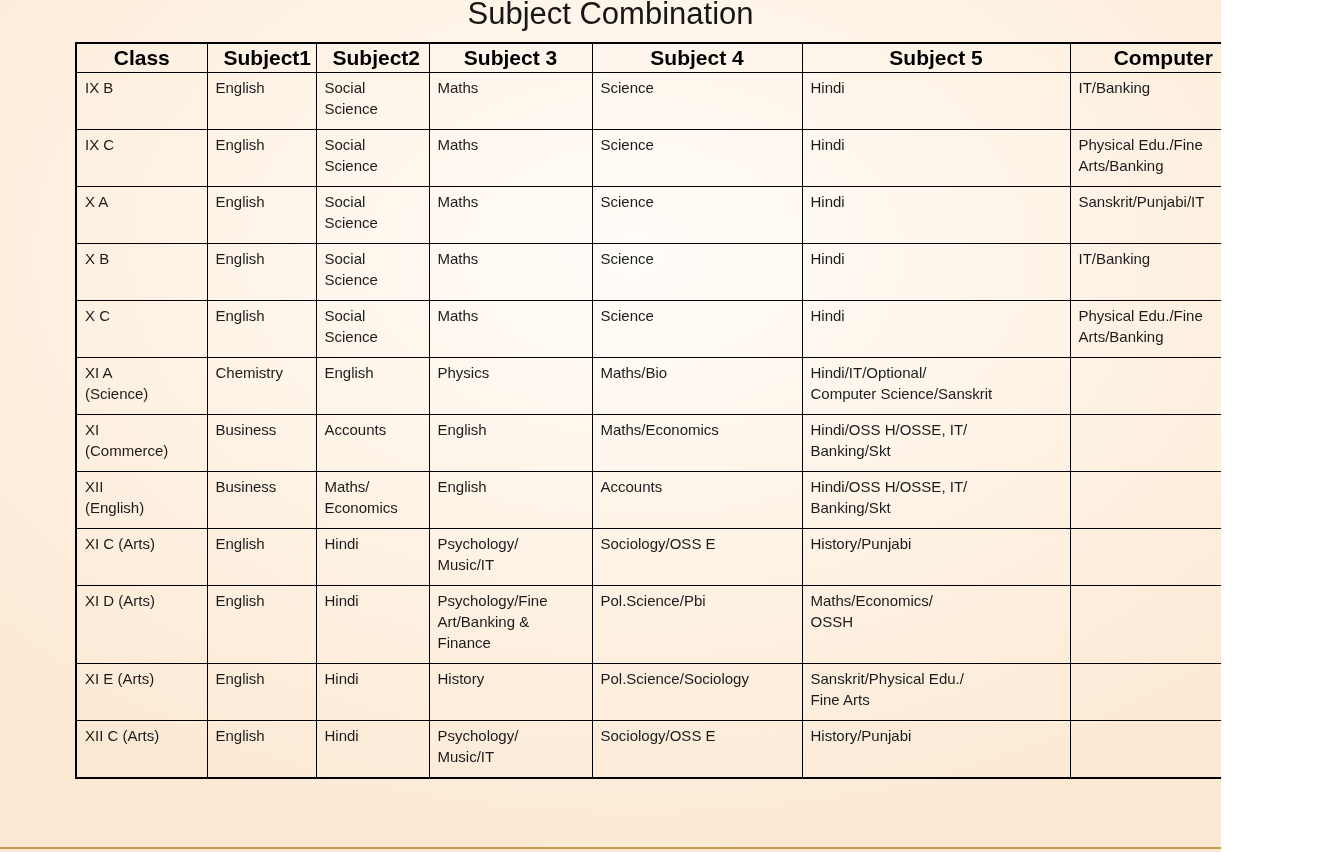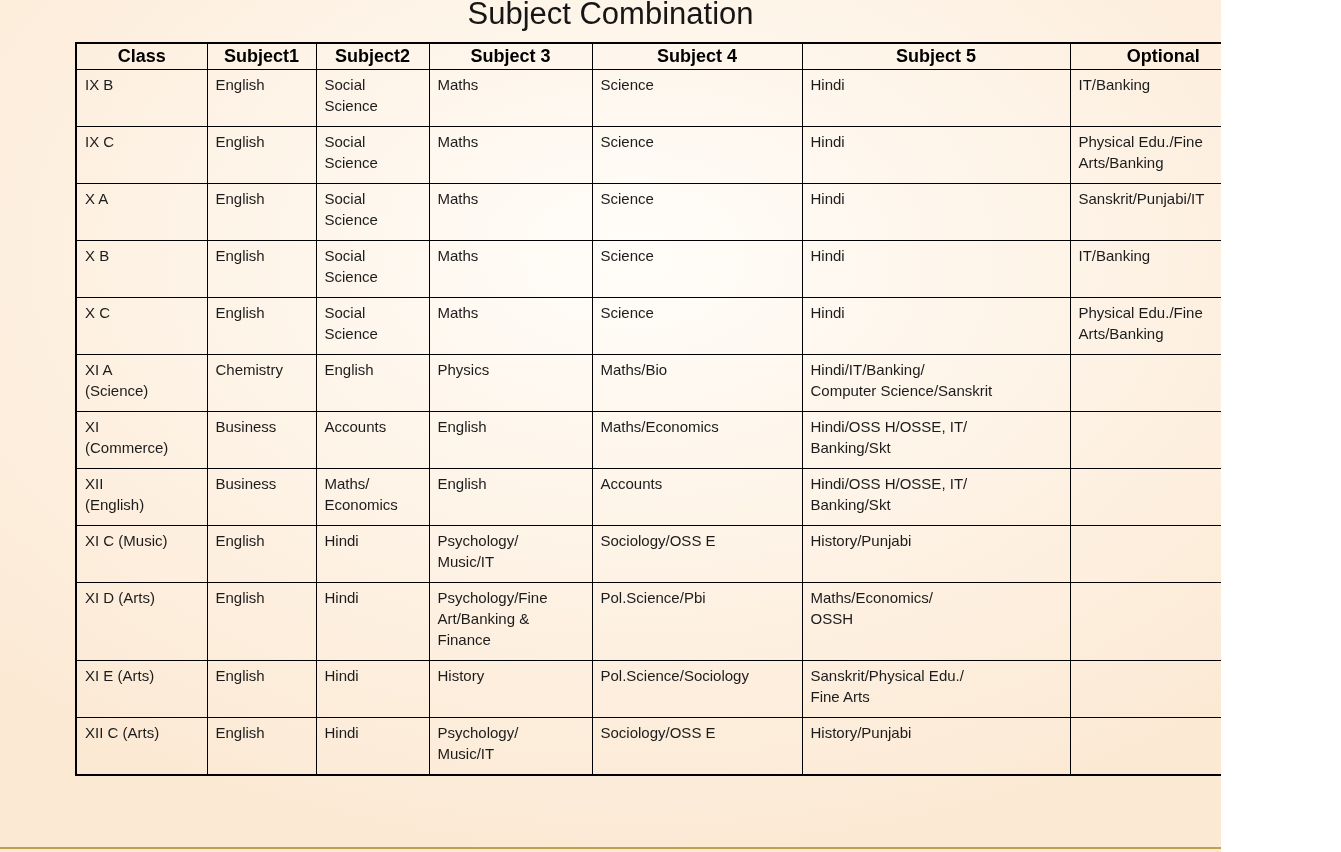--- a/index.html
+++ b/index.html
@@ -37,21 +37,21 @@
   }
   col.c-class    { width: 131px; }
   col.c-s1       { width: 109px; }
   col.c-s2       { width: 113px; }
   col.c-s3       { width: 163px; }
   col.c-s4       { width: 210px; }
   col.c-s5       { width: 268px; }
   col.c-optional { width: 187px; }
   table.subjects th {
     border: 1px solid #000;
-    font-size: 18px;
+    font-size: 21px;
     font-weight: bold;
     text-align: center;
     padding: 2px 16px;
     height: 19px;
     color: #000;
   }
   table.subjects td {
     border: 1px solid #000;
     font-size: 15px;
     line-height: 21px;
@@ -86,21 +86,21 @@
         <col class="c-optional">
     </colgroup>
     <thead>
       <tr>
         <th>Class</th>
         <th>Subject1</th>
         <th>Subject2</th>
         <th>Subject 3</th>
         <th>Subject 4</th>
         <th>Subject 5</th>
-        <th>Optional</th>
+        <th>Computer</th>
       </tr>
     </thead>
     <tbody>
       <tr>
         <td>IX B</td>
         <td>English</td>
         <td>Social
 Science</td>
         <td>Maths</td>
         <td>Science</td>
@@ -149,21 +149,21 @@
         <td>Physical Edu./Fine
 Arts/Banking</td>
       </tr>
       <tr>
         <td>XI A
 (Science)</td>
         <td>Chemistry</td>
         <td>English</td>
         <td>Physics</td>
         <td>Maths/Bio</td>
-        <td>Hindi/IT/Banking/
+        <td>Hindi/IT/Optional/
 Computer Science/Sanskrit</td>
         <td></td>
       </tr>
       <tr>
         <td>XI
 (Commerce)</td>
         <td>Business</td>
         <td>Accounts</td>
         <td>English</td>
         <td>Maths/Economics</td>
@@ -177,21 +177,21 @@
         <td>Business</td>
         <td>Maths/
 Economics</td>
         <td>English</td>
         <td>Accounts</td>
         <td>Hindi/OSS H/OSSE, IT/
 Banking/Skt</td>
         <td></td>
       </tr>
       <tr>
-        <td>XI C (Music)</td>
+        <td>XI C (Arts)</td>
         <td>English</td>
         <td>Hindi</td>
         <td>Psychology/
 Music/IT</td>
         <td>Sociology/OSS E</td>
         <td>History/Punjabi</td>
         <td></td>
       </tr>
       <tr>
         <td>XI D (Arts)</td>

